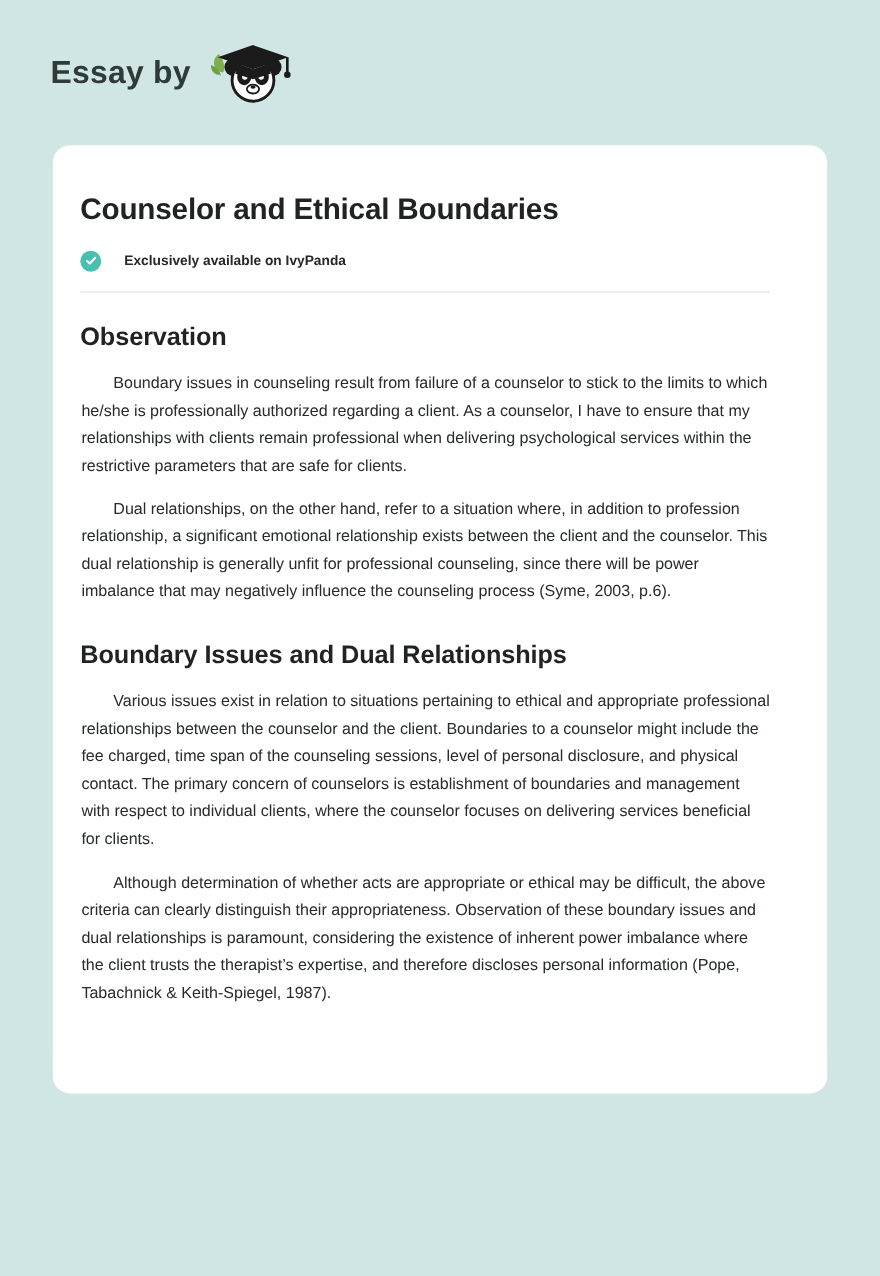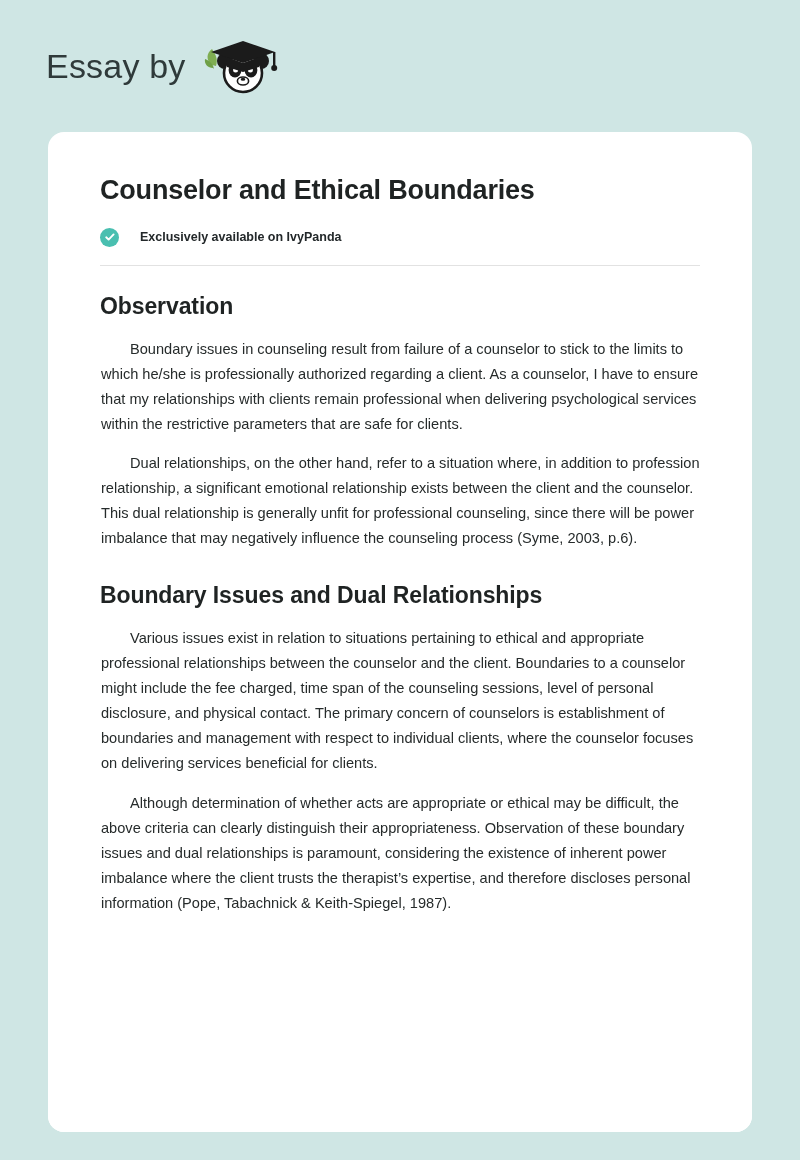--- a/index.html
+++ b/index.html
@@ -21,24 +21,24 @@
     display: flex;
     align-items: center;
     padding-left: 46px;
   }
   .brand-row {
     display: flex;
     align-items: center;
     gap: 14px;
   }
   .brand-prefix {
-    font-size: 34px;
+    font-size: 29px;
     color: #2f3a3a;
     letter-spacing: 0.2px;
-    font-weight: 400;
+    font-weight: 700;
   }
   .brand-logo {
     display: flex;
     align-items: center;
     gap: 6px;
   }
   .panda-mark {
     width: 86px;
     height: 62px;
     position: relative;
@@ -58,22 +58,22 @@
     vertical-align: super;
     font-weight: bold;
   }
 
   
   .paper {
     position: relative;
     margin: 0 48px;
     background: #ffffff;
     border-radius: 16px;
-    height: 1000px;
-    padding: 42px 52px 0 52px;
+    height: 862px;
+    padding: 42px 52px 0 25px;
     overflow: hidden;
   }
 
   .doc-title {
     font-size: 27px;
     line-height: 1.25;
     font-weight: bold;
     color: #1f2323;
     margin: 0 0 20px 0;
     letter-spacing: -0.2px;

